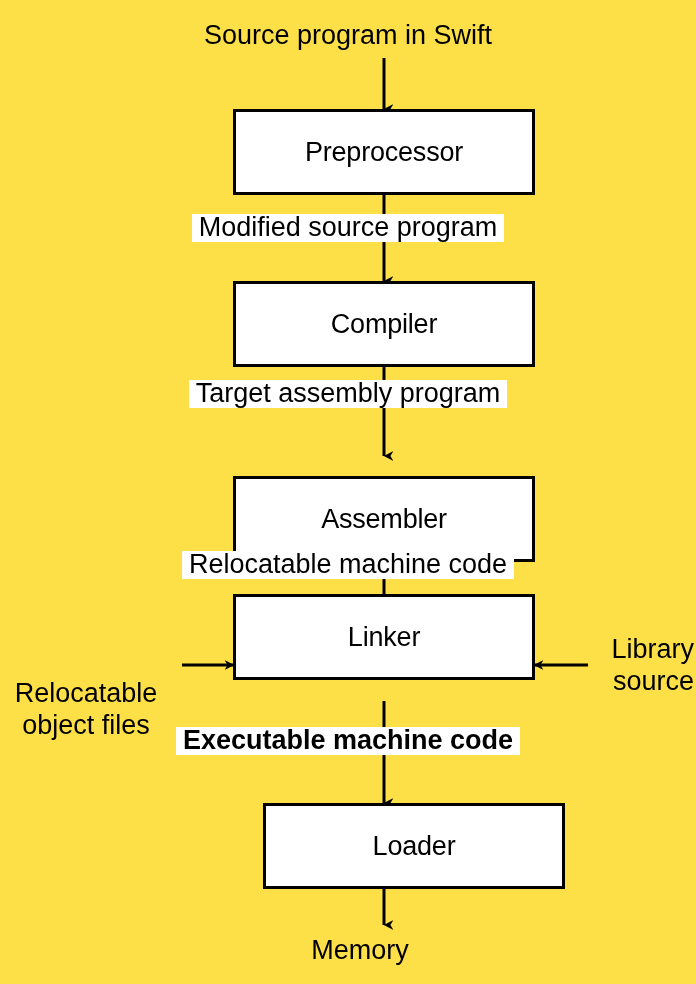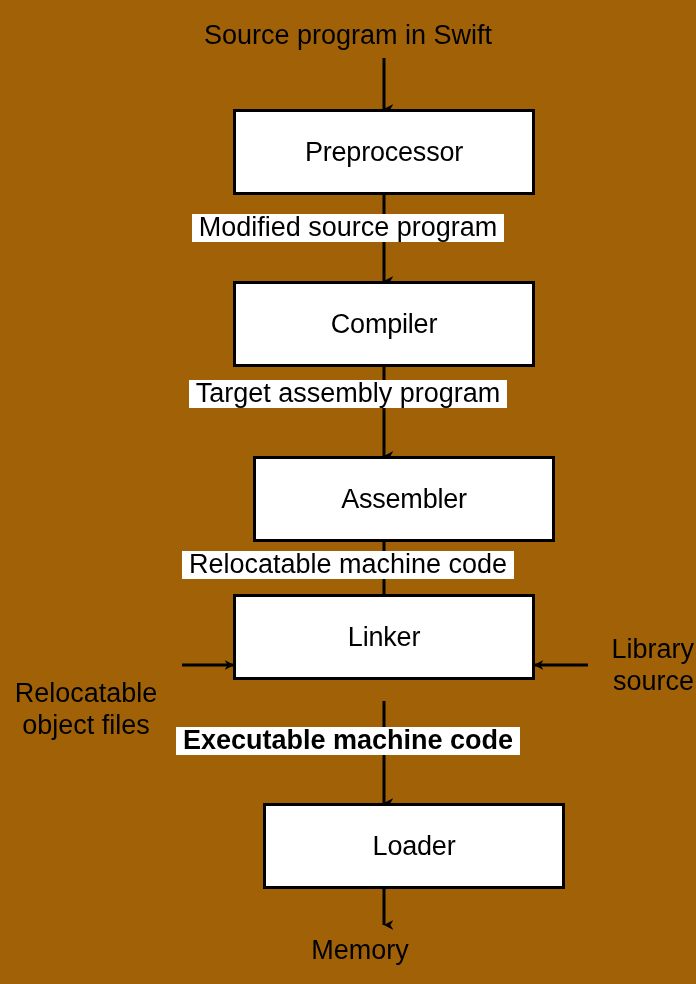--- a/index.html
+++ b/index.html
@@ -9,21 +9,21 @@
     background: #ffffff;
   }
   body {
     font-family: "Liberation Sans", sans-serif;
     color: #000000;
   }
   #diagram {
     position: relative;
     width: 696px;
     height: 984px;
-    background: #a16207;
+    background: #fde047;
     overflow: hidden;
   }
   svg.wires {
     position: absolute;
     left: 0;
     top: 0;
     width: 696px;
     height: 984px;
     pointer-events: none;
   }
@@ -134,21 +134,21 @@
   </div>
 
   <div class="node-box" style="top:281px;">
     <span class="node-label">Compiler</span>
   </div>
 
   <div class="edge-label" style="top:380px;">
     <span>Target assembly program</span>
   </div>
 
-  <div class="node-box" style="top:456px;margin-left:20px;">
+  <div class="node-box" style="top:476px;">
     <span class="node-label">Assembler</span>
   </div>
 
   <div class="edge-label" style="top:551px;">
     <span>Relocatable machine code</span>
   </div>
 
   <div class="node-box" style="top:594px;">
     <span class="node-label">Linker</span>
   </div>

